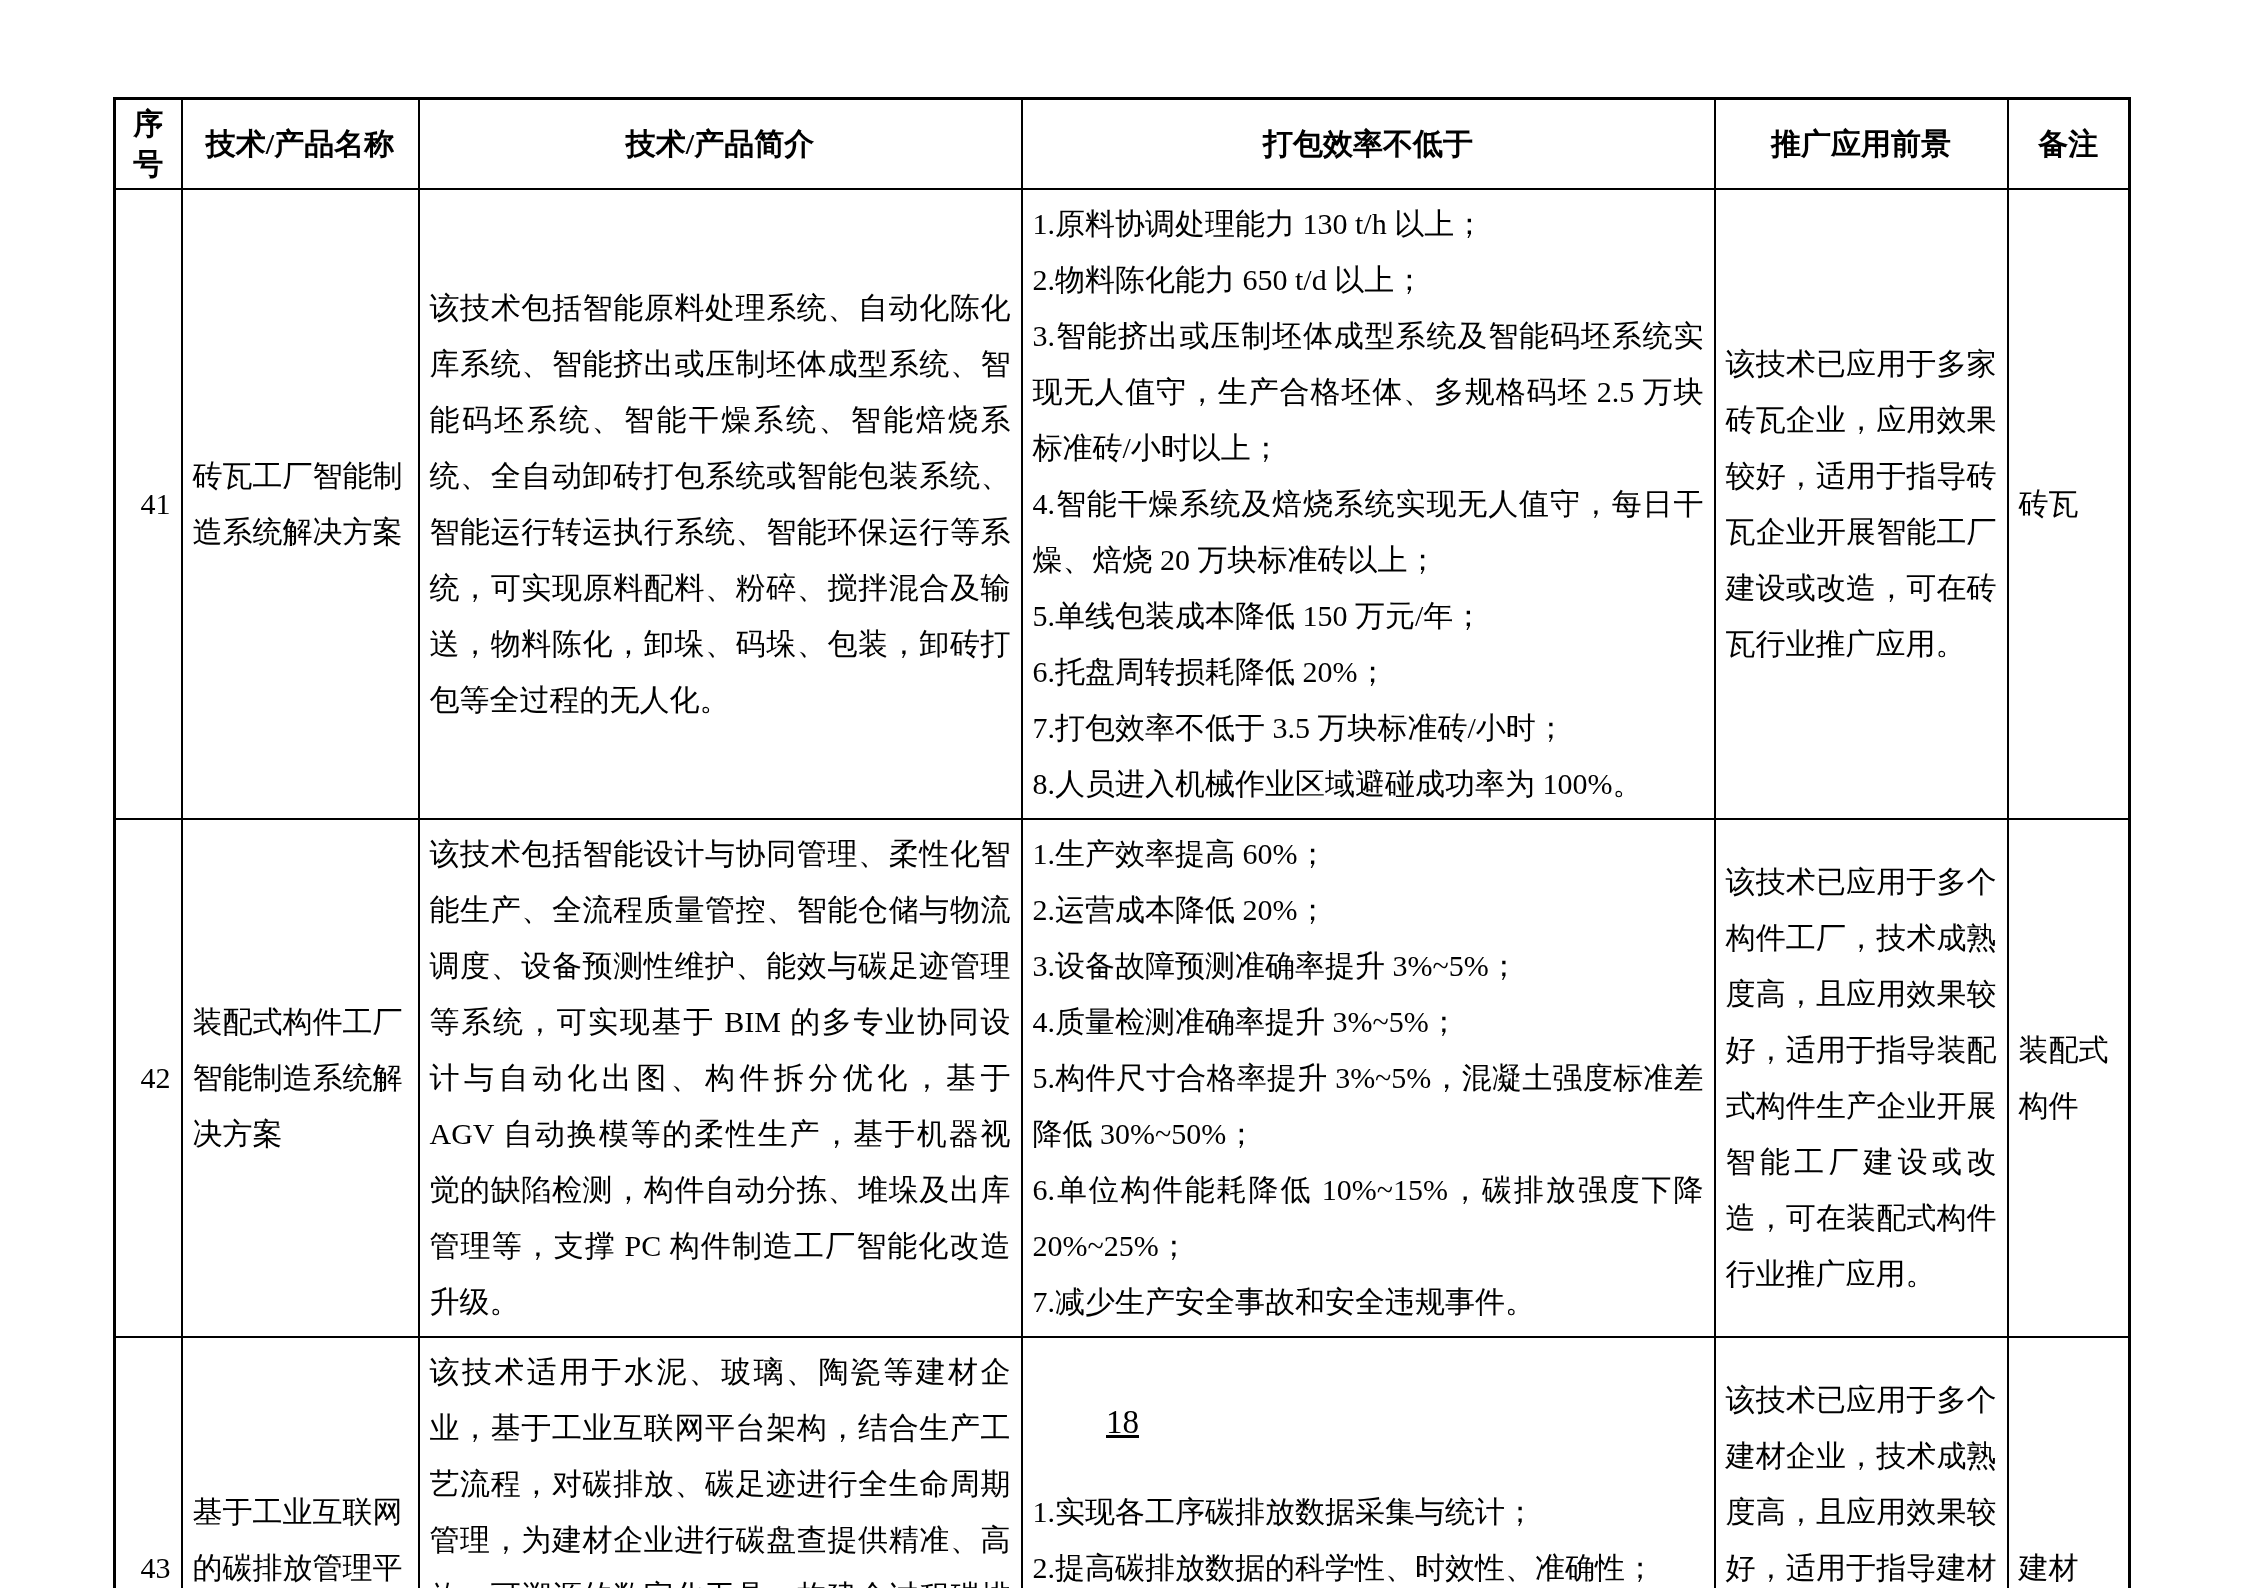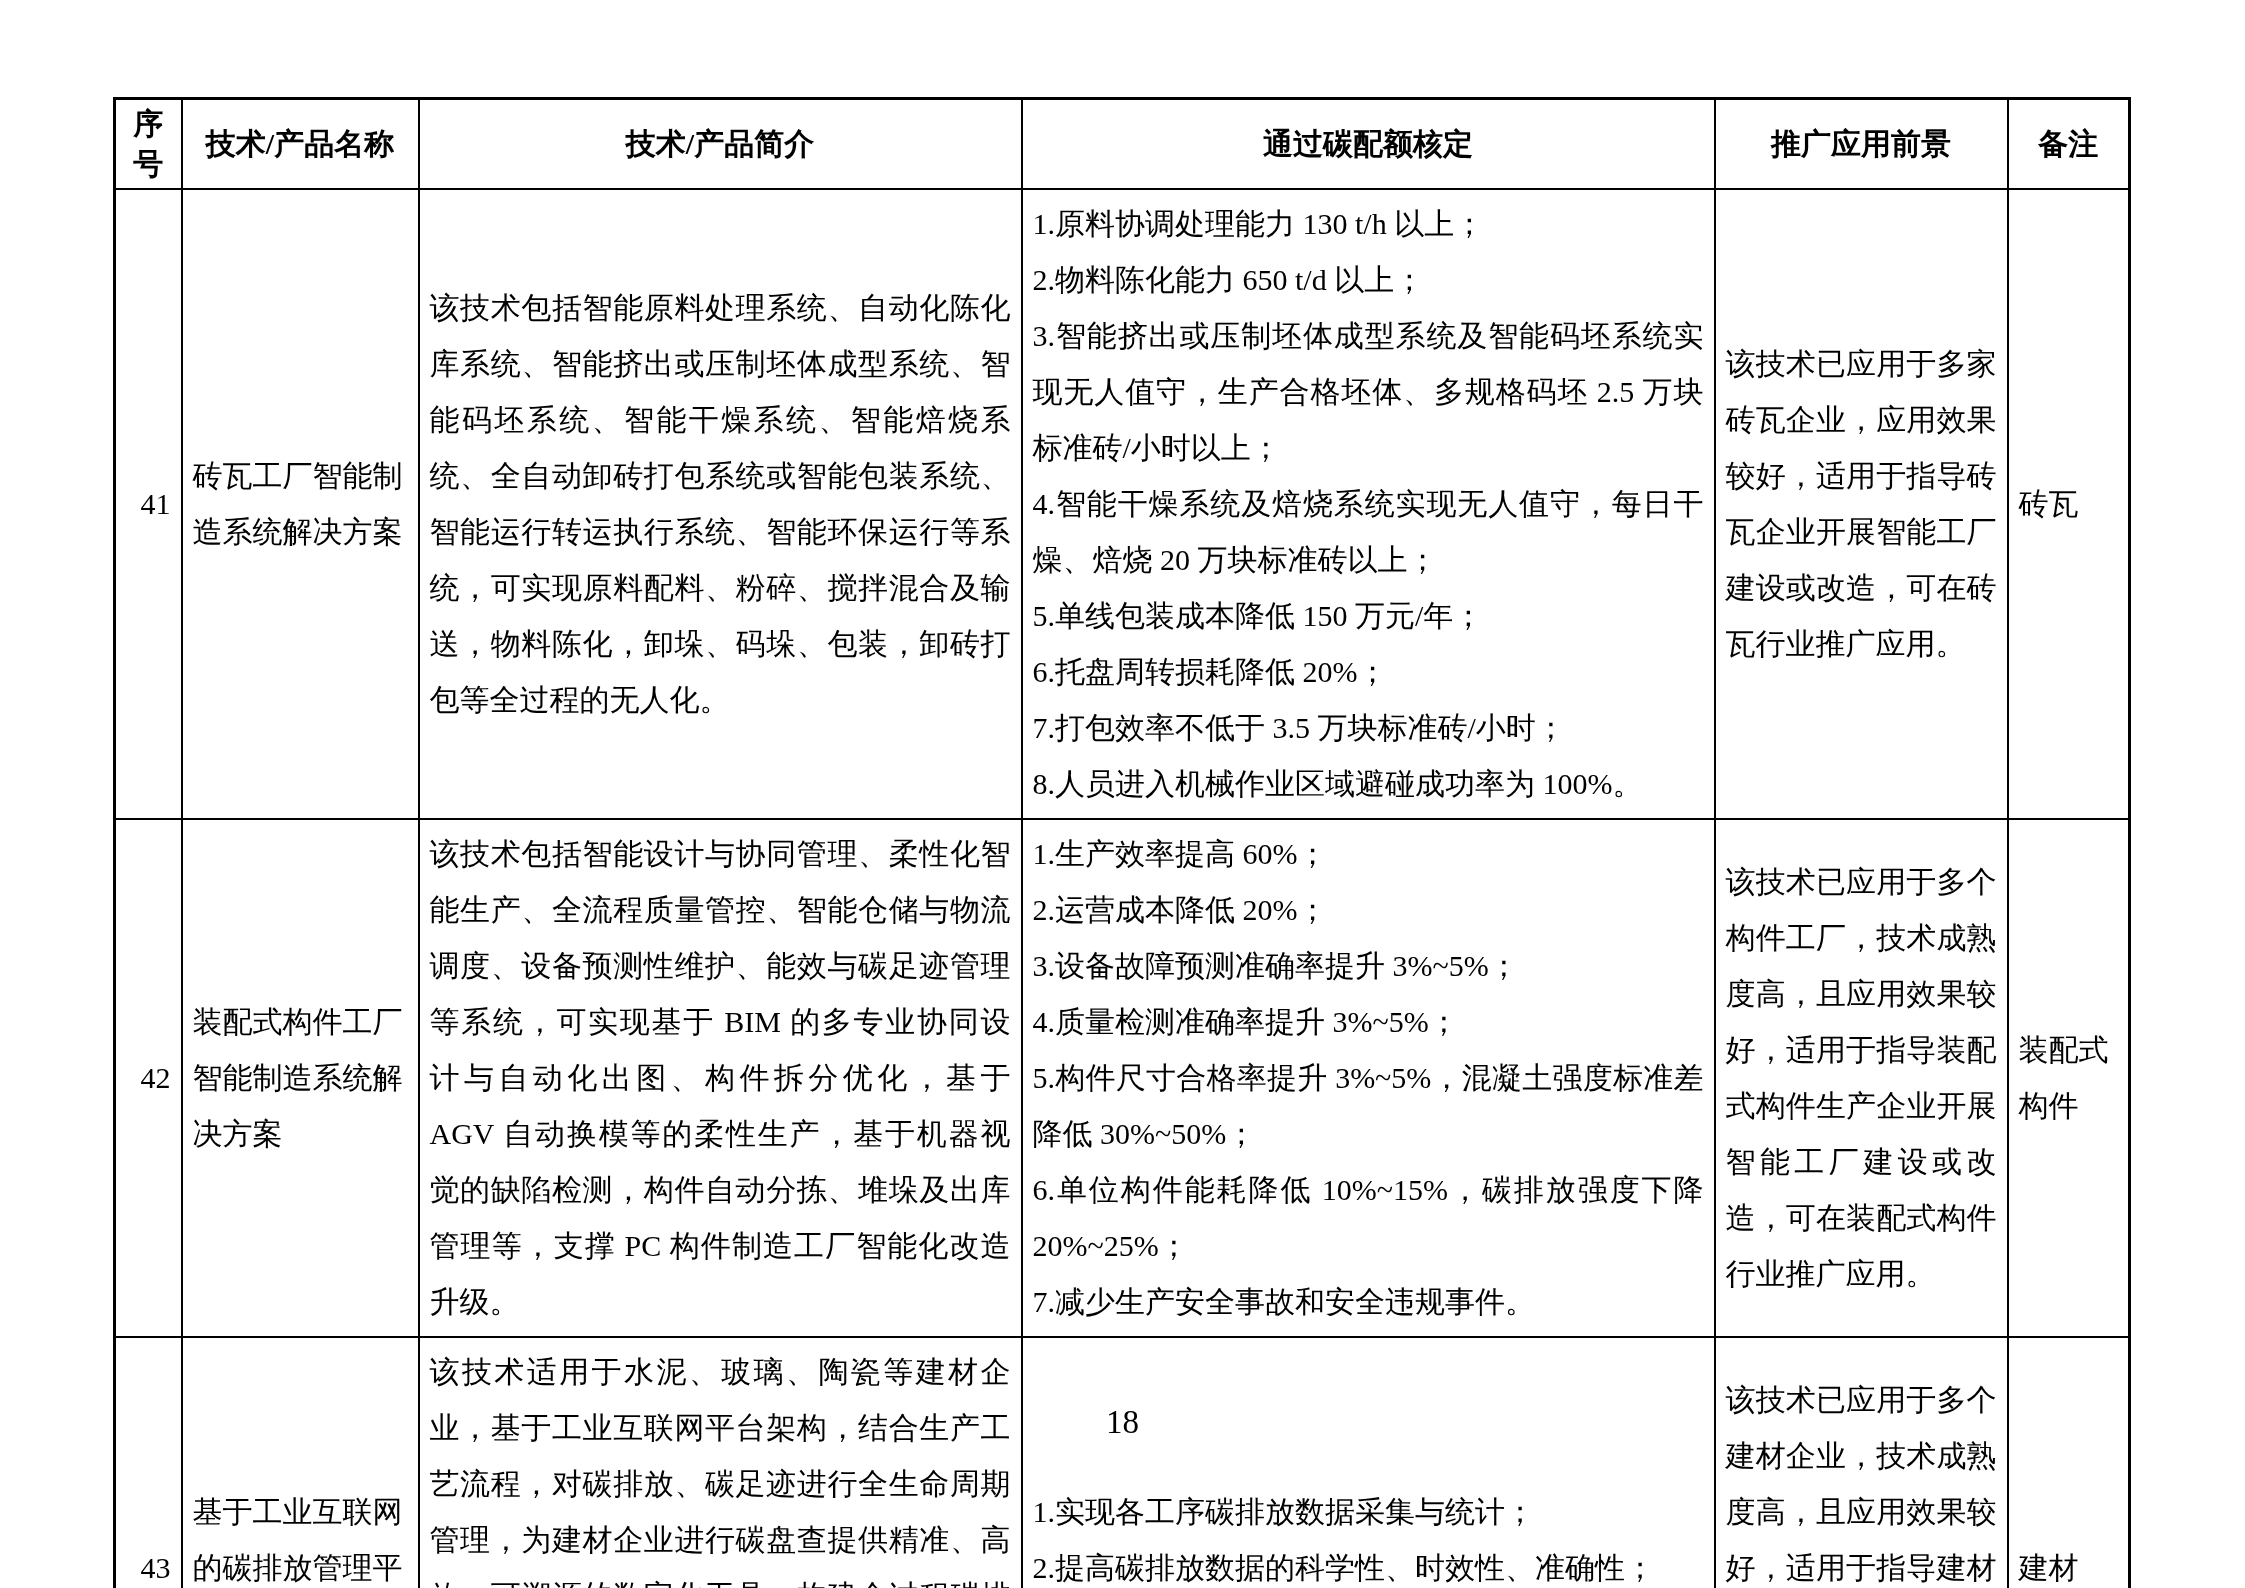--- a/index.html
+++ b/index.html
@@ -72,40 +72,41 @@
     padding: 6px 8px;
   }
   .page-number {
     position: absolute;
     left: 0;
     top: 1402px;
     width: 2245px;
     text-align: center;
     font-size: 33px;
     line-height: 40px;
+    text-decoration: underline;
   }
 </style>
 </head>
 <body>
 
 <table class="doc-table">
   <colgroup>
     <col style="width:67px">
     <col style="width:237px">
     <col style="width:603px">
     <col style="width:693px">
     <col style="width:293px">
     <col style="width:122px">
   </colgroup>
   <thead>
     <tr>
       <th>序号</th>
       <th>技术/产品名称</th>
       <th>技术/产品简介</th>
-      <th>通过碳配额核定</th>
+      <th>打包效率不低于</th>
       <th>推广应用前景</th>
       <th>备注</th>
     </tr>
   </thead>
   <tbody>
     <tr class="row-41">
       <td class="cell-seq">41</td>
       <td class="cell-name">砖瓦工厂智能制造系统解决方案</td>
       <td class="cell-intro">该技术包括智能原料处理系统、自动化陈化库系统、智能挤出或压制坯体成型系统、智能码坯系统、智能干燥系统、智能焙烧系统、全自动卸砖打包系统或智能包装系统、智能运行转运执行系统、智能环保运行等系统，可实现原料配料、粉碎、搅拌混合及输送，物料陈化，卸垛、码垛、包装，卸砖打包等全过程的无人化。</td>
       <td class="cell-indicators">1.原料协调处理能力 130 t/h 以上；

